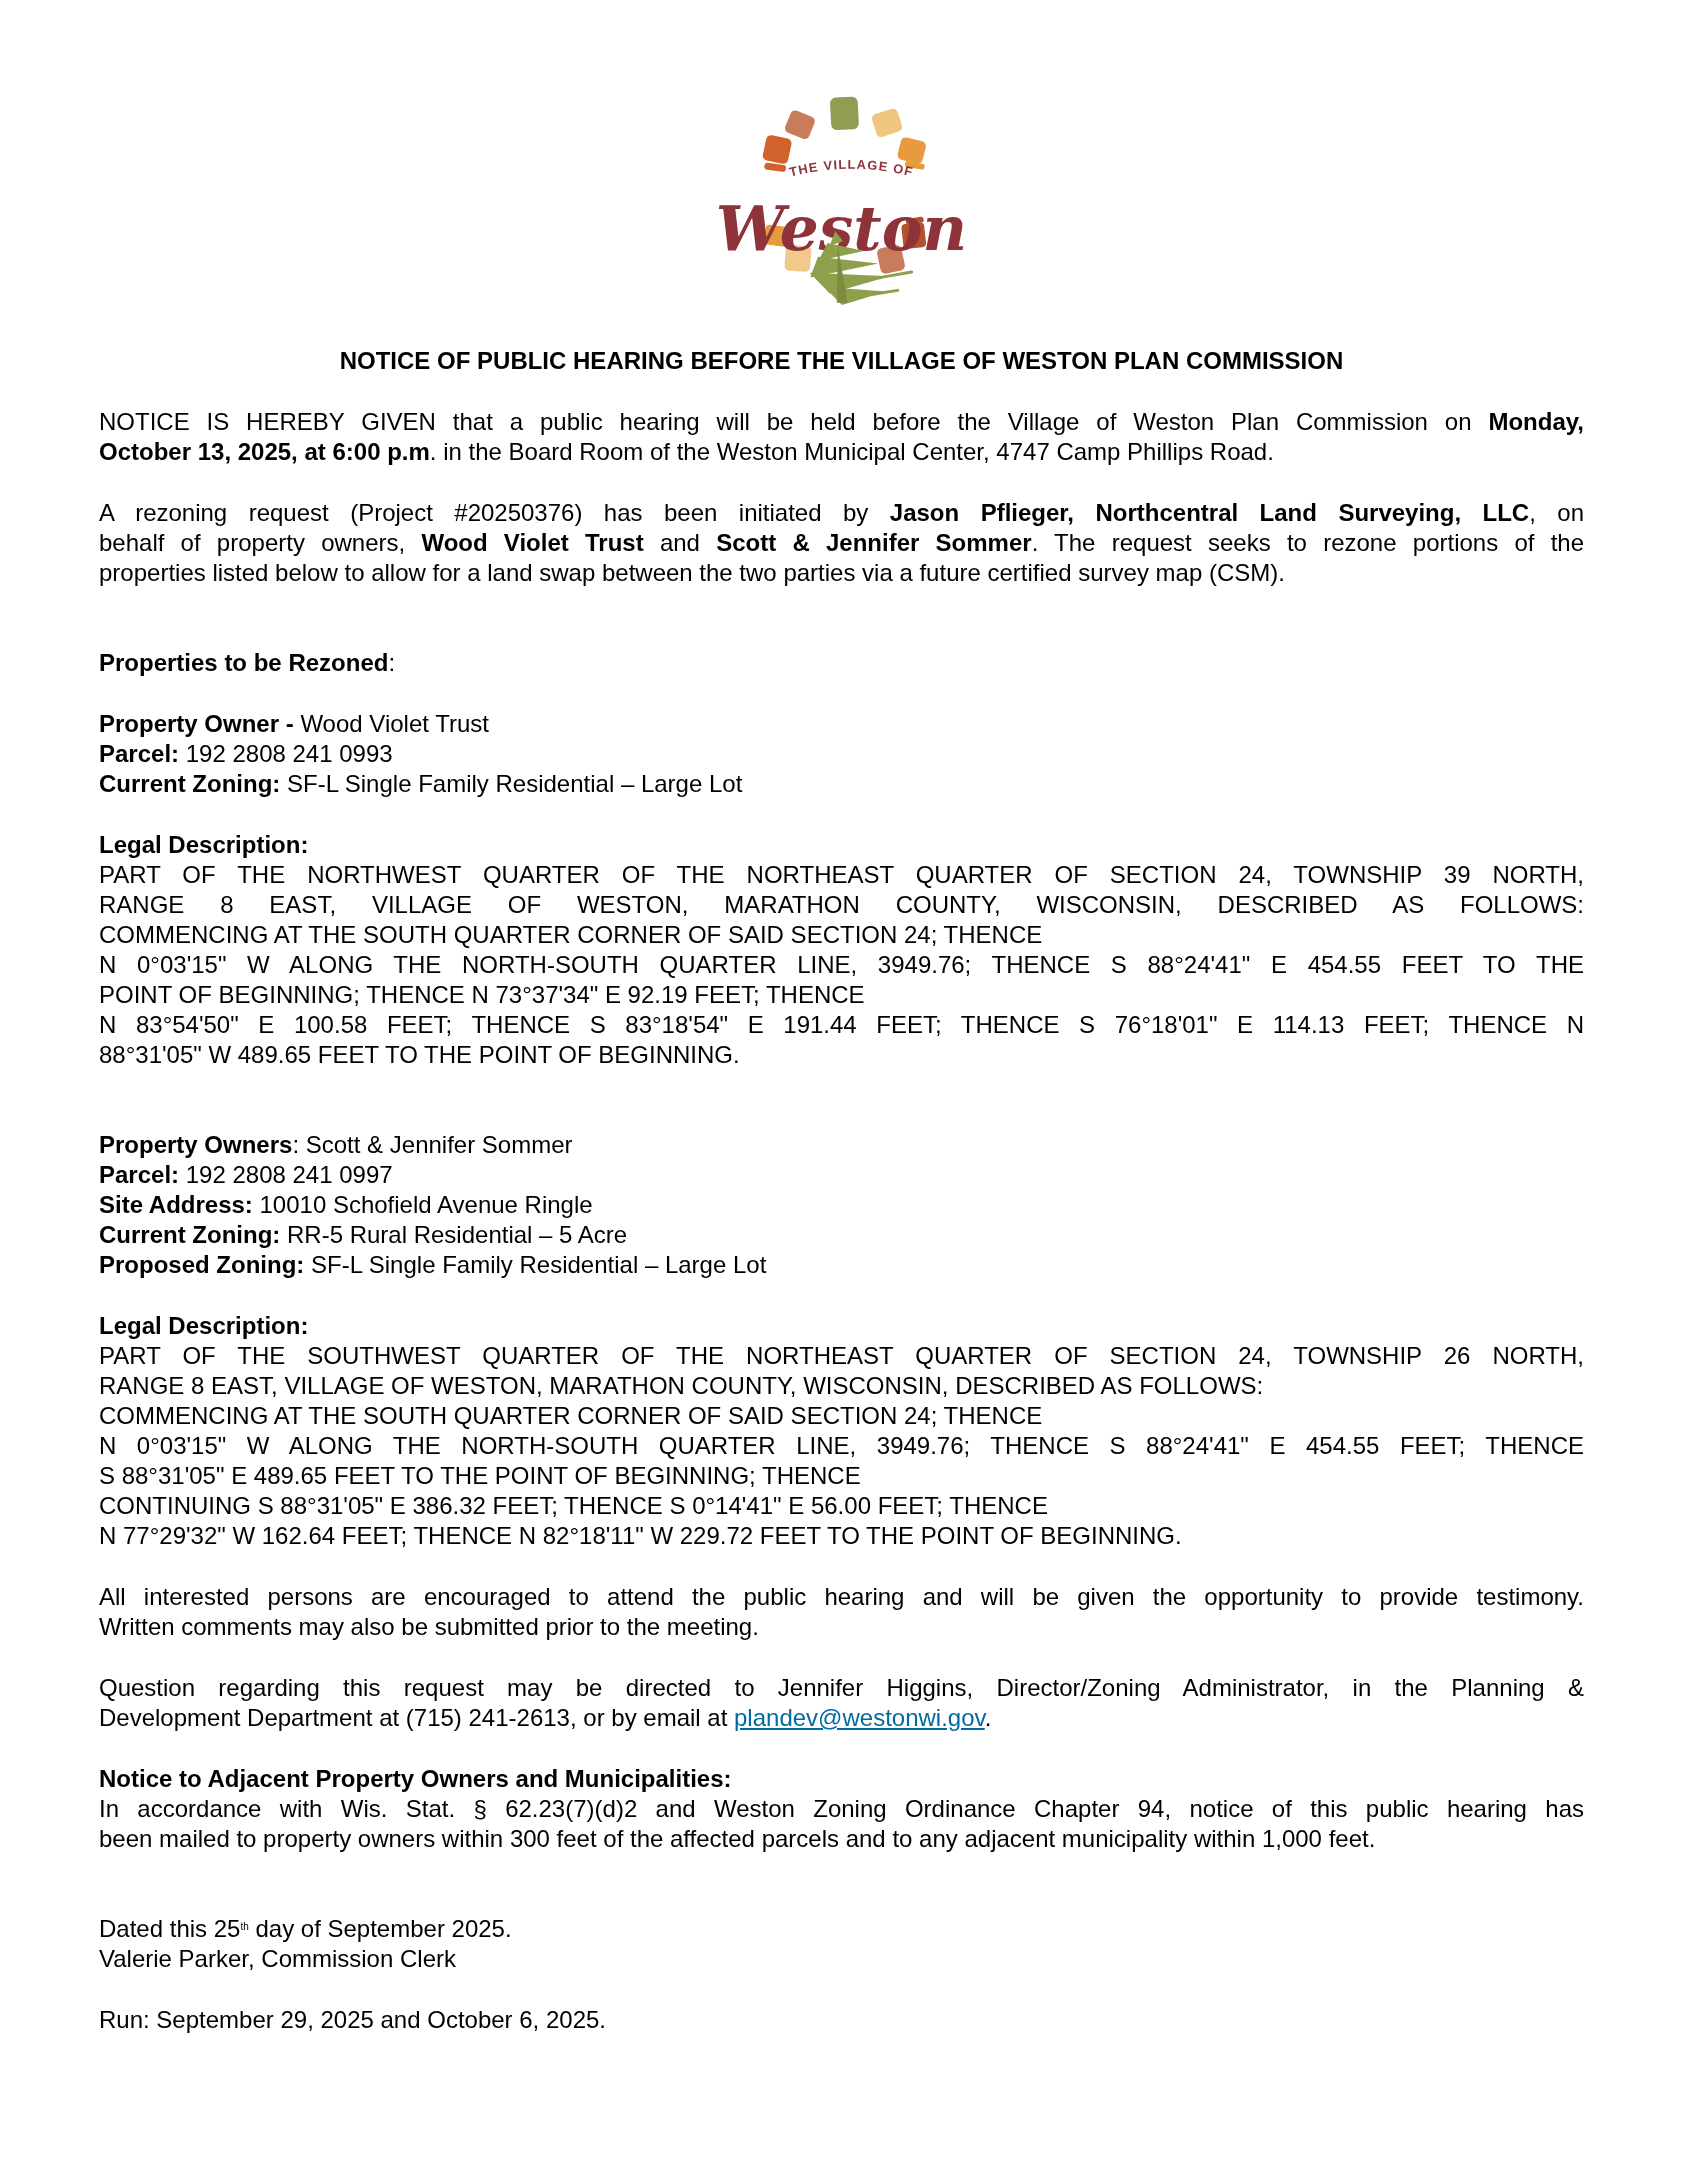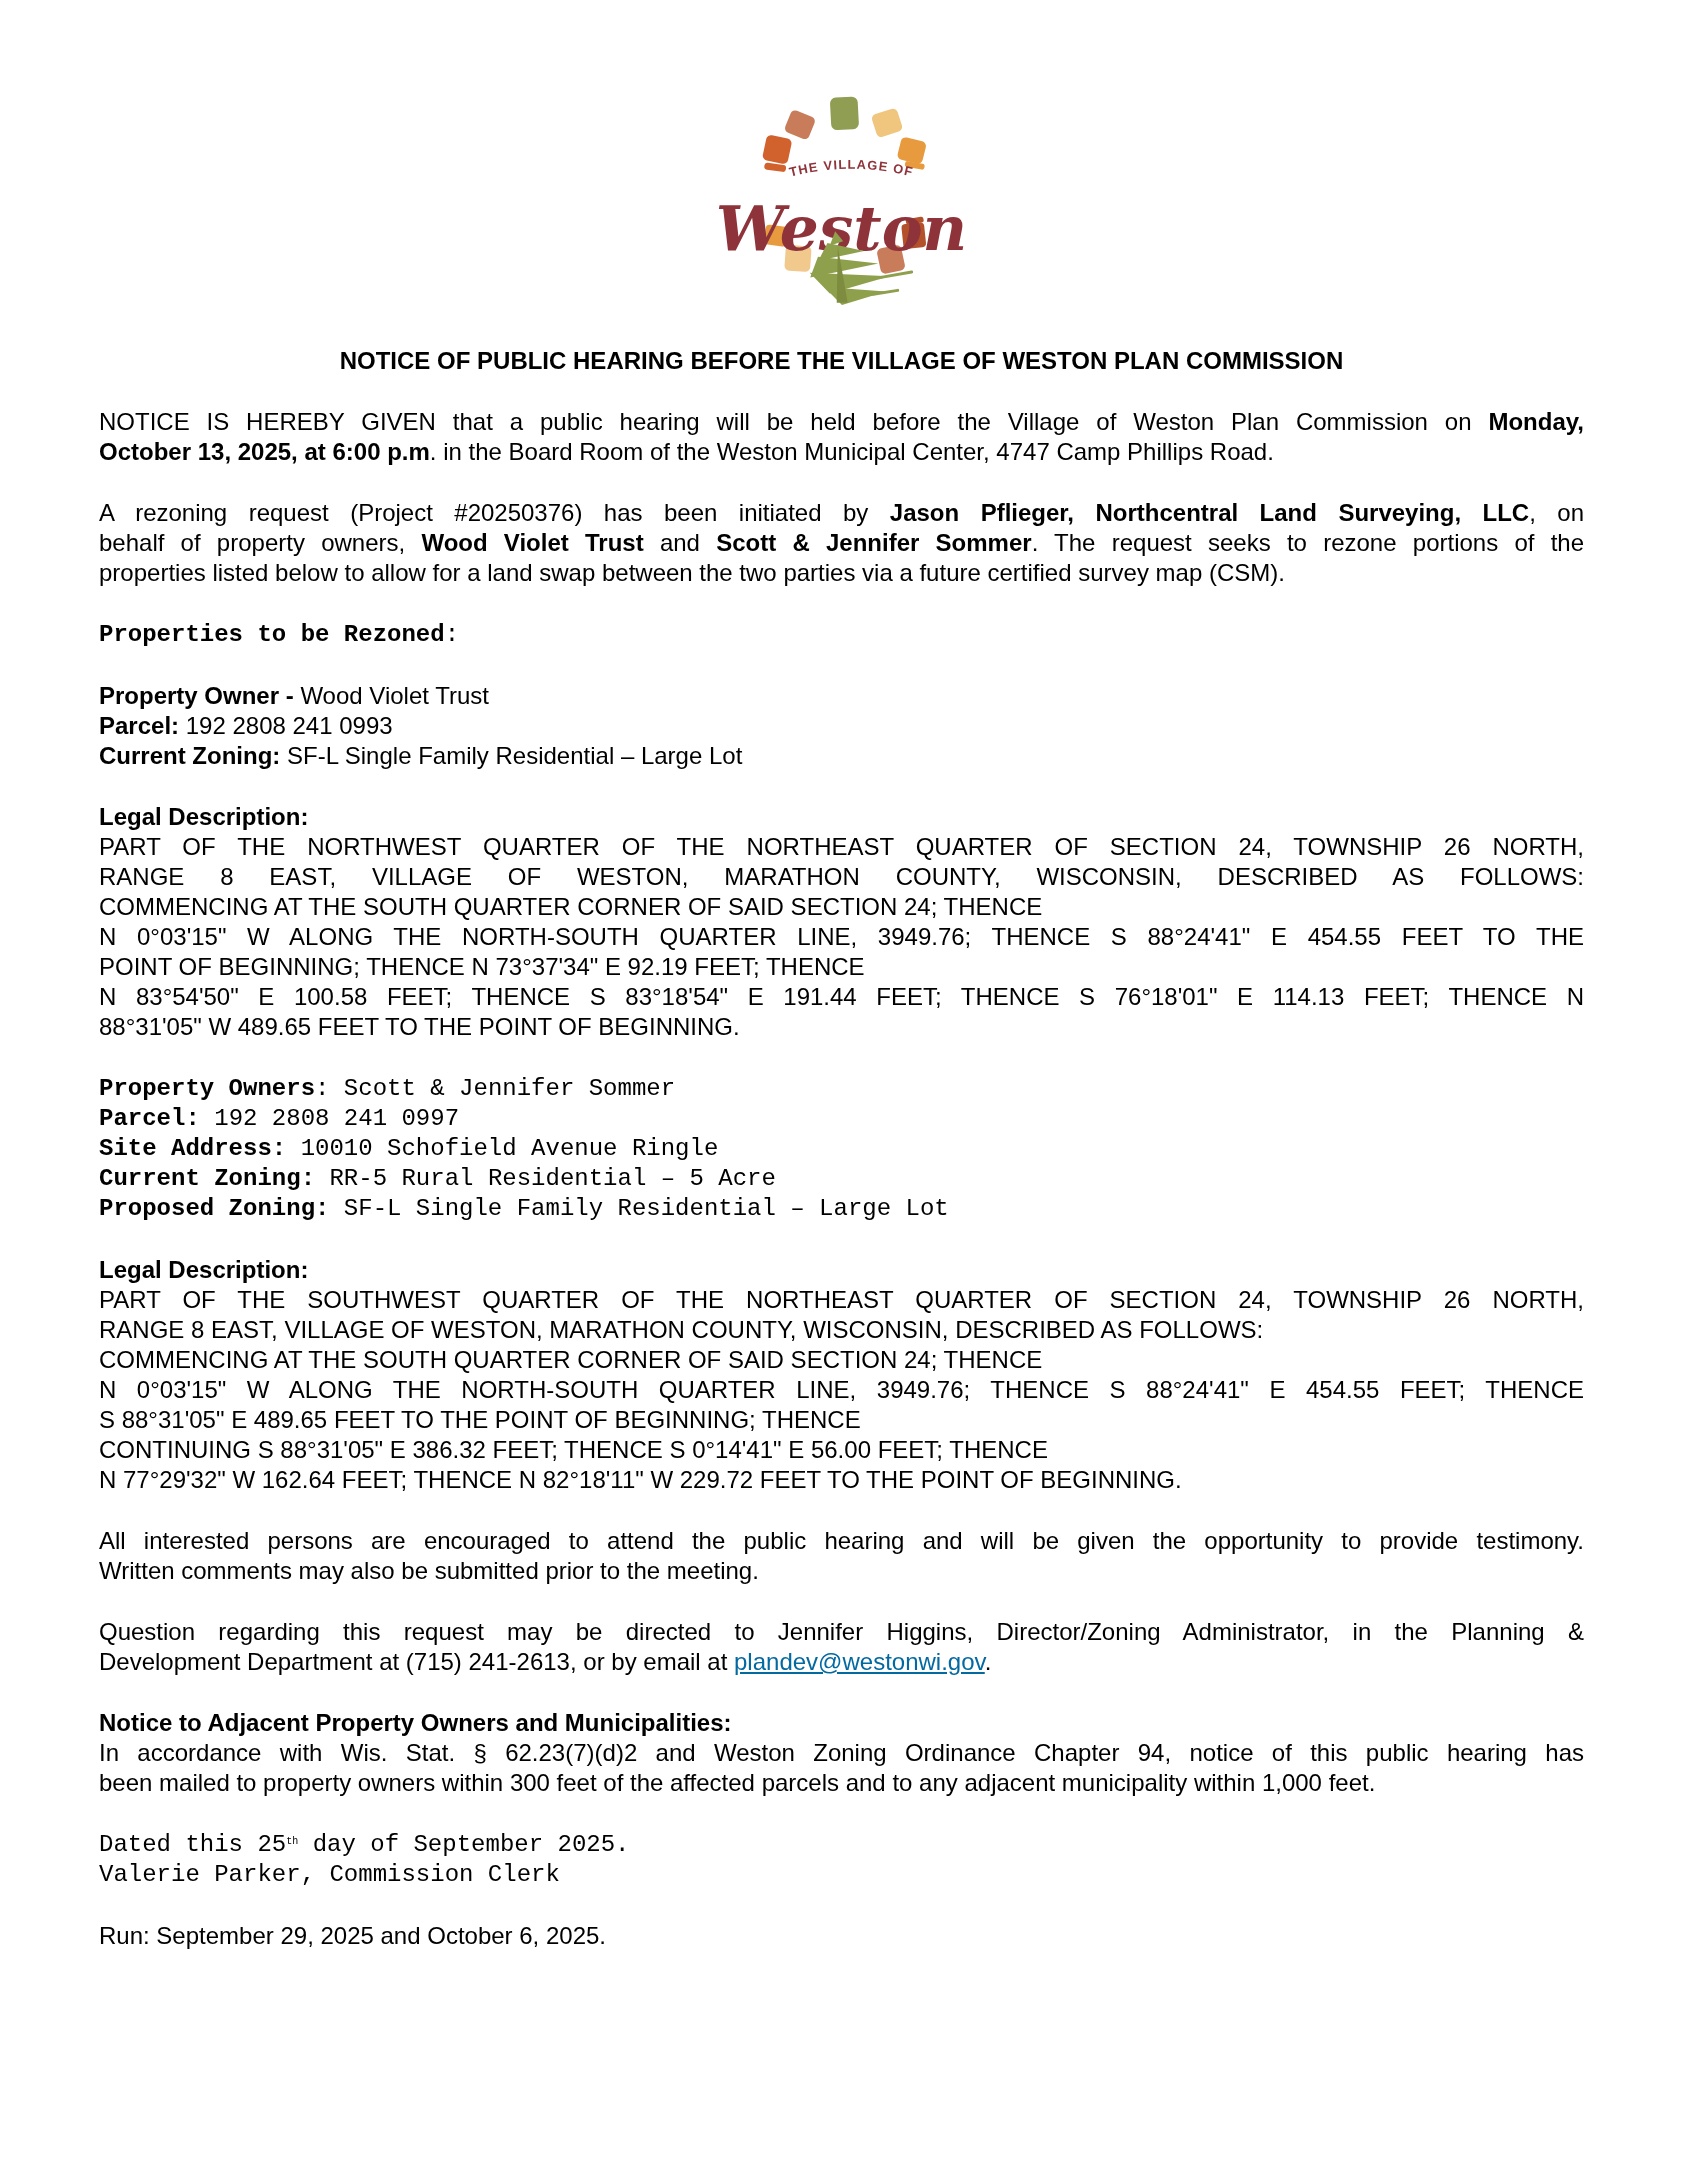--- a/index.html
+++ b/index.html
@@ -10,21 +10,21 @@
     overflow:hidden;
   }
   .doc{padding:0 99px;}
   .logo{width:297px;height:233px;margin:84px auto 0;}
   .title{
     font-size:24px;line-height:30px;font-weight:bold;
     text-align:center;margin:29px 0 0;
   }
   .lines{margin:0;}
   .sp{margin-top:31px;}
-  .sp2{margin-top:32px;font-family:Liberation Mono, monospace;}
+  .sp2{margin-top:60px;}
   .flush{margin-top:0;}
   .ln{text-align:left;}
   .ln.j{text-align:justify;text-align-last:justify;}
   .b{font-weight:bold;}
   sup{font-size:10px;line-height:0;vertical-align:7px;}
   a.lnk{color:#0369a1;text-decoration:underline;cursor:pointer;margin-top:44px;}
 </style>
 </head>
 <body>
 
@@ -86,21 +86,21 @@
   <div class="lines sp">
       <div class="ln"><span class="b">Property Owner - </span><span>Wood Violet Trust</span></div>
       <div class="ln"><span class="b">Parcel:</span><span> 192 2808 241 0993</span></div>
       <div class="ln"><span class="b">Current Zoning:</span><span> SF-L Single Family Residential – Large Lot</span></div>
     </div>
 
   <div class="lines sp">
       <div class="ln"><span class="b">Legal Description:</span></div>
     </div>
   <div class="lines flush">
-      <div class="ln j"><span>PART OF THE NORTHWEST QUARTER OF THE NORTHEAST QUARTER OF SECTION 24, TOWNSHIP 26 NORTH,</span></div>
+      <div class="ln j"><span>PART OF THE NORTHWEST QUARTER OF THE NORTHEAST QUARTER OF SECTION 24, TOWNSHIP 39 NORTH,</span></div>
       <div class="ln j"><span>RANGE 8 EAST, VILLAGE OF WESTON, MARATHON COUNTY, WISCONSIN, DESCRIBED AS FOLLOWS:</span></div>
       <div class="ln"><span>COMMENCING AT THE SOUTH QUARTER CORNER OF SAID SECTION 24; THENCE</span></div>
       <div class="ln j"><span>N 0°03'15" W ALONG THE NORTH-SOUTH QUARTER LINE, 3949.76; THENCE S 88°24'41" E 454.55 FEET TO THE</span></div>
       <div class="ln"><span>POINT OF BEGINNING; THENCE N 73°37'34" E 92.19 FEET; THENCE</span></div>
       <div class="ln j"><span>N 83°54'50" E 100.58 FEET; THENCE S 83°18'54" E 191.44 FEET; THENCE S 76°18'01" E 114.13 FEET; THENCE N</span></div>
       <div class="ln"><span>88°31'05" W 489.65 FEET TO THE POINT OF BEGINNING.</span></div>
     </div>
 
   <div class="lines sp2">
       <div class="ln"><span class="b">Property Owners</span><span>: Scott &amp; Jennifer Sommer</span></div>

